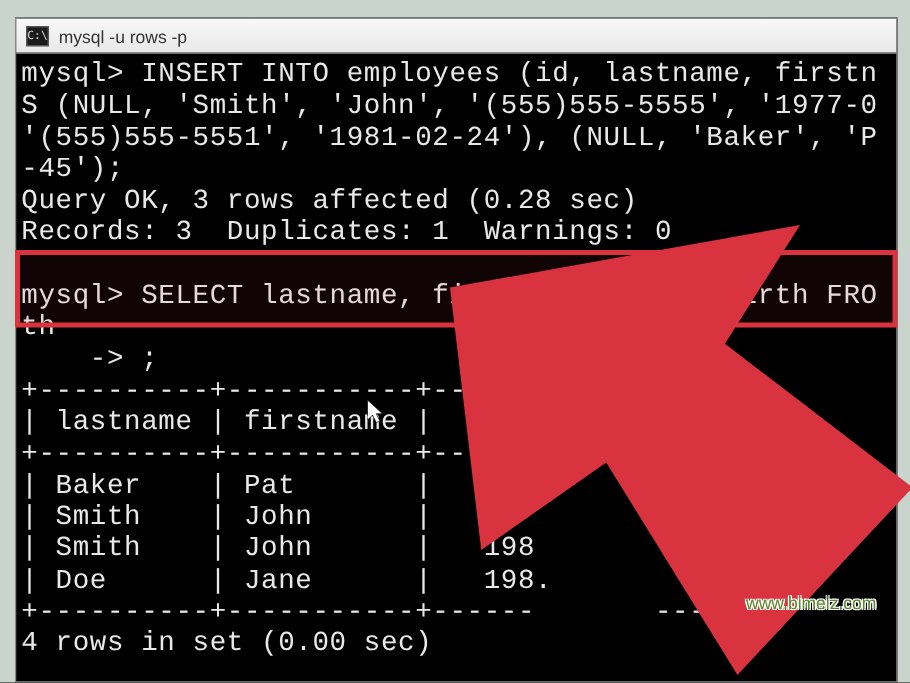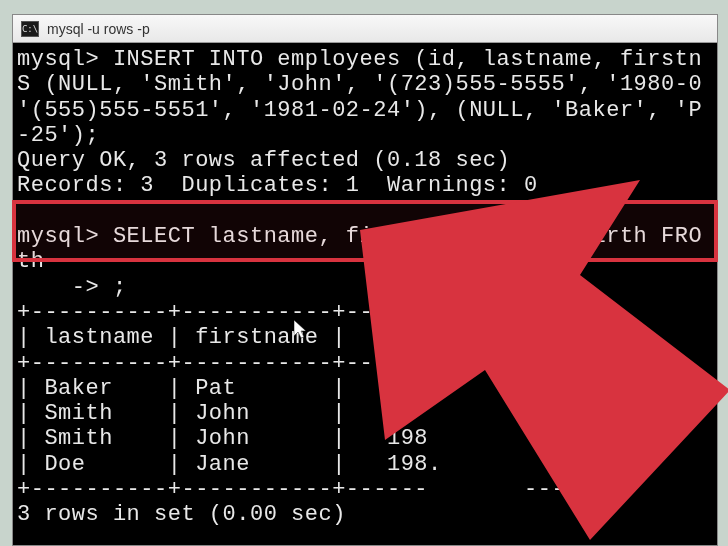--- a/index.html
+++ b/index.html
@@ -132,38 +132,38 @@
 
 <div class="window">
   <div class="title-bar">
     <div class="title-icon">
       <span>C:\</span>
     </div>
     <span>mysql  -u rows -p</span>
   </div>
 
   <div class="terminal-content"><span>mysql&gt; INSERT INTO employees (id, lastname, firstn</span>
-<span>S (NULL, 'Smith', 'John', '(723)555-5555', '1980-0</span>
+<span>S (NULL, 'Smith', 'John', '(555)555-5555', '1977-0</span>
 <span>'(555)555-5551', '1981-02-24'), (NULL, 'Baker', 'P</span>
-<span>-25');</span>
-<span>Query OK, 3 rows affected (0.18 sec)</span>
+<span>-45');</span>
+<span>Query OK, 3 rows affected (0.28 sec)</span>
 <span>Records: 3  Duplicates: 1  Warnings: 0</span>
 <span></span>
 <span>mysql&gt; SELECT lastname, firstname, dateofbirth FRO</span>
 <span>th</span>
 <span>    -&gt; ;</span>
 <span>+----------+-----------+-------------+</span>
 <span>| lastname | firstname |             |  h |</span>
 <span>+----------+-----------+----         -----+</span>
 <span>| Baker    | Pat       |   19             |</span>
 <span>| Smith    | John      |   19             |</span>
 <span>| Smith    | John      |   198            |</span>
 <span>| Doe      | Jane      |   198.           |</span>
 <span>+----------+-----------+------       -----+</span>
-<span>3 rows in set (0.00 sec)</span>
+<span>4 rows in set (0.00 sec)</span>
 <span></span>
 </div>
 </div>
 
 <div class="highlight-box"></div>
 
 <div class="cursor-arrow">
   <svg width="16" height="20" viewBox="0 0 16 20">
     <path d="M0,0 L0,16 L4,12 L7,18 L10,17 L7,11 L12,11 Z" fill="#fff" stroke="#000" stroke-width="0.5"></path>
   </svg>
@@ -174,13 +174,14 @@
            L 340 0 
            L 280 95 
            L 430 210 
            L 290 360
            L 185 190
            L 85 260 
            Z" fill="#d8333f"></path>
 </svg>
 
 <div class="watermark">
+  <div class="watermark-url">www.bimeiz.com</div>
 </div>
 
 </body></html>

